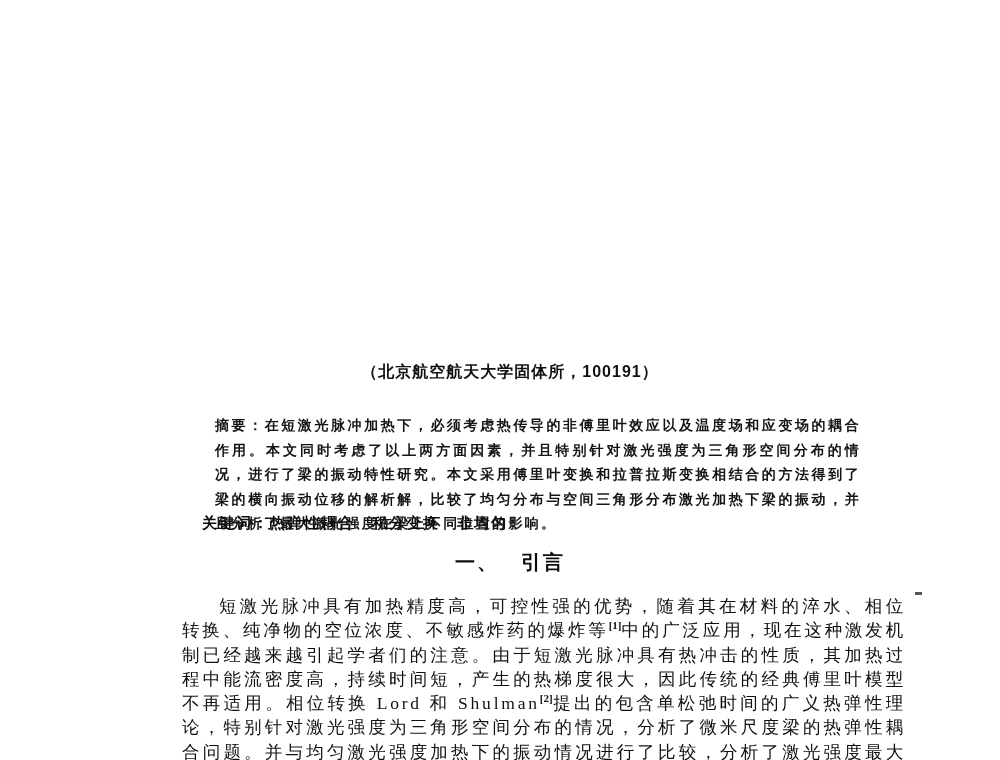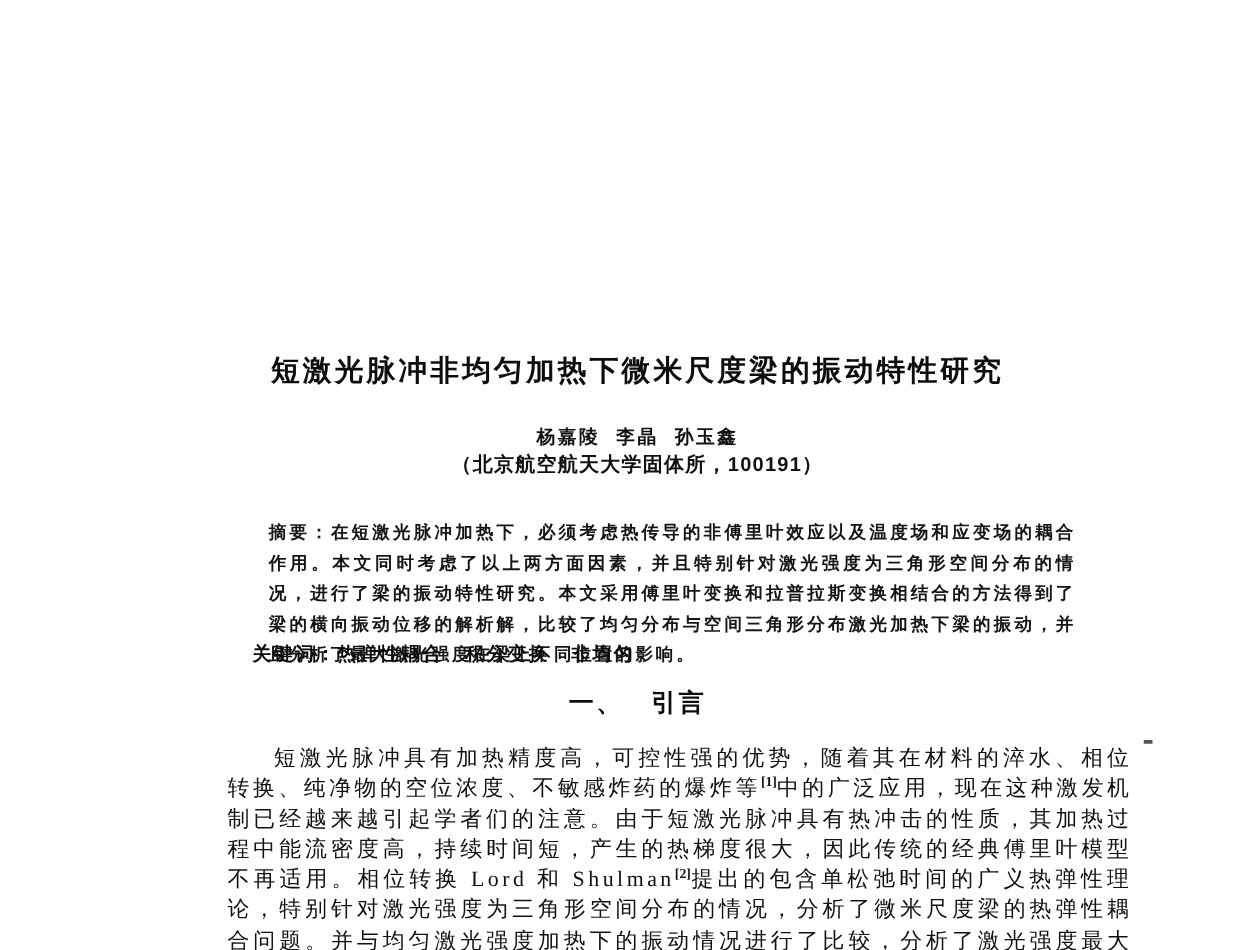--- a/index.html
+++ b/index.html
@@ -112,23 +112,21 @@
     width: 7px;
     height: 3px;
     background: #555555;
   }
 </style>
 </head>
 <body>
 
 <div class="page">
 
-  <h1 class="center-col title">短激光脉冲非均匀加热下微米尺度梁的振动特性研究</h1>
 
-  <div class="center-col authors">杨嘉陵 李晶 孙玉鑫</div>
 
   <div class="center-col affiliation">（北京航空航天大学固体所，100191）</div>
 
   <p class="abstract"><span class="abs-label">摘要：</span><span>在短激光脉冲加热下，必须考虑热传导的非傅里叶效应以及温度场和应变场的耦合作用。本文同时考虑了以上两方面因素，并且特别针对激光强度为三角形空间分布的情况，进行了梁的振动特性研究。本文采用傅里叶变换和拉普拉斯变换相结合的方法得到了梁的横向振动位移的解析解，比较了均匀分布与空间三角形分布激光加热下梁的振动，并且分析了最大激光强度在梁上不同位置的影响。</span></p>
 
   <p class="keywords"><span>关键词：</span><span>热弹性耦合　积分变换　非均匀</span></p>
 
   <h2 class="center-col section-heading">一、　引言</h2>
 
   <p class="intro"><span>短激光脉冲具有加热精度高，可控性强的优势，随着其在材料的淬水、相位转换、纯净物的空位浓度、不敏感炸药的爆炸等</span><sup>[1]</sup><span>中的广泛应用，现在这种激发机制已经越来越引起学者们的注意。由于短激光脉冲具有热冲击的性质，其加热过程中能流密度高，持续时间短，产生的热梯度很大，因此传统的经典傅里叶模型不再适用。相位转换 Lord 和 Shulman</span><sup>[2]</sup><span>提出的包含单松弛时间的广义热弹性理论，特别针对激光强度为三角形空间分布的情况，分析了微米尺度梁的热弹性耦合问题。并与均匀激光强度加热下的振动情况进行了比较，分析了激光强度最大值在不同位置时对于振动的影响。</span></p>

